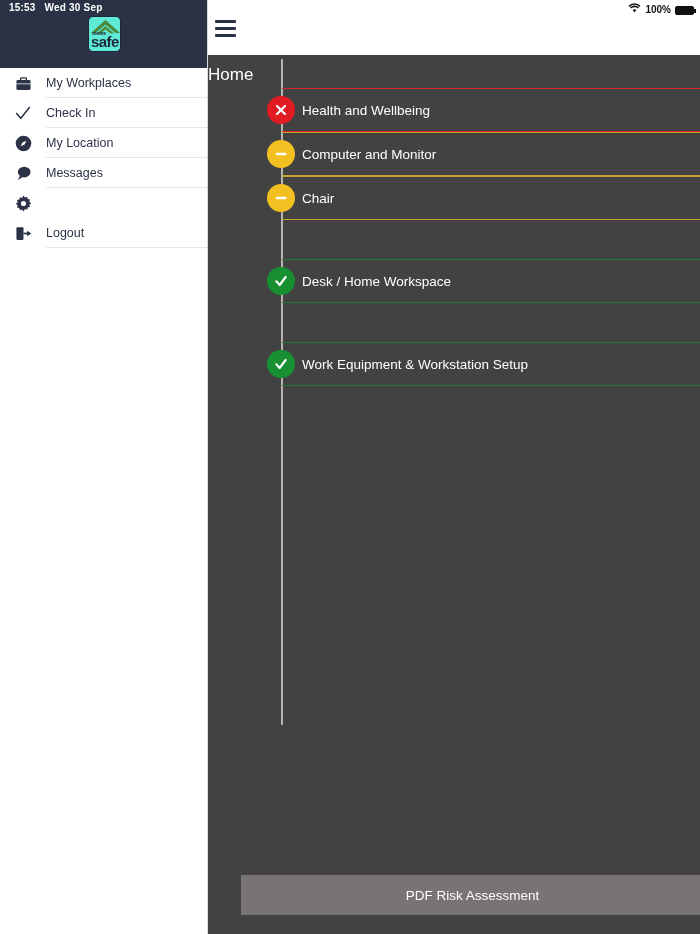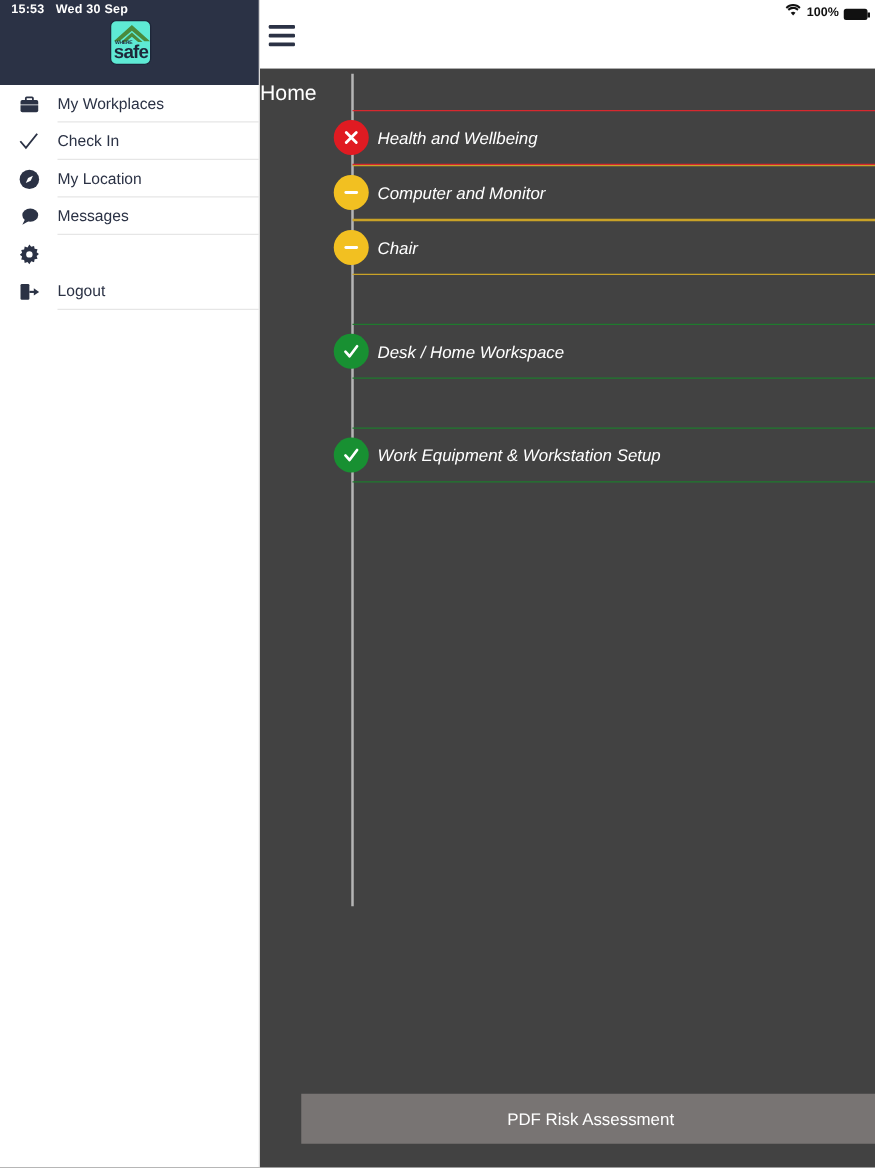--- a/index.html
+++ b/index.html
@@ -181,21 +181,20 @@
     left: 73px;
     top: 4px;
     width: 2px;
     height: 666px;
     background: #b5b5b5;
   }
   #checklist {
     position: absolute;
     left: 0; right: 0;
     top: 33px;
-    font-style: italic;
   }
   .check-row {
     position: relative;
     height: 44px;
     margin-left: 74px;
     border-top: 1px solid #9a9a9a;
     border-bottom: 1px solid #9a9a9a;
     display: flex;
     align-items: center;
     cursor: pointer;

